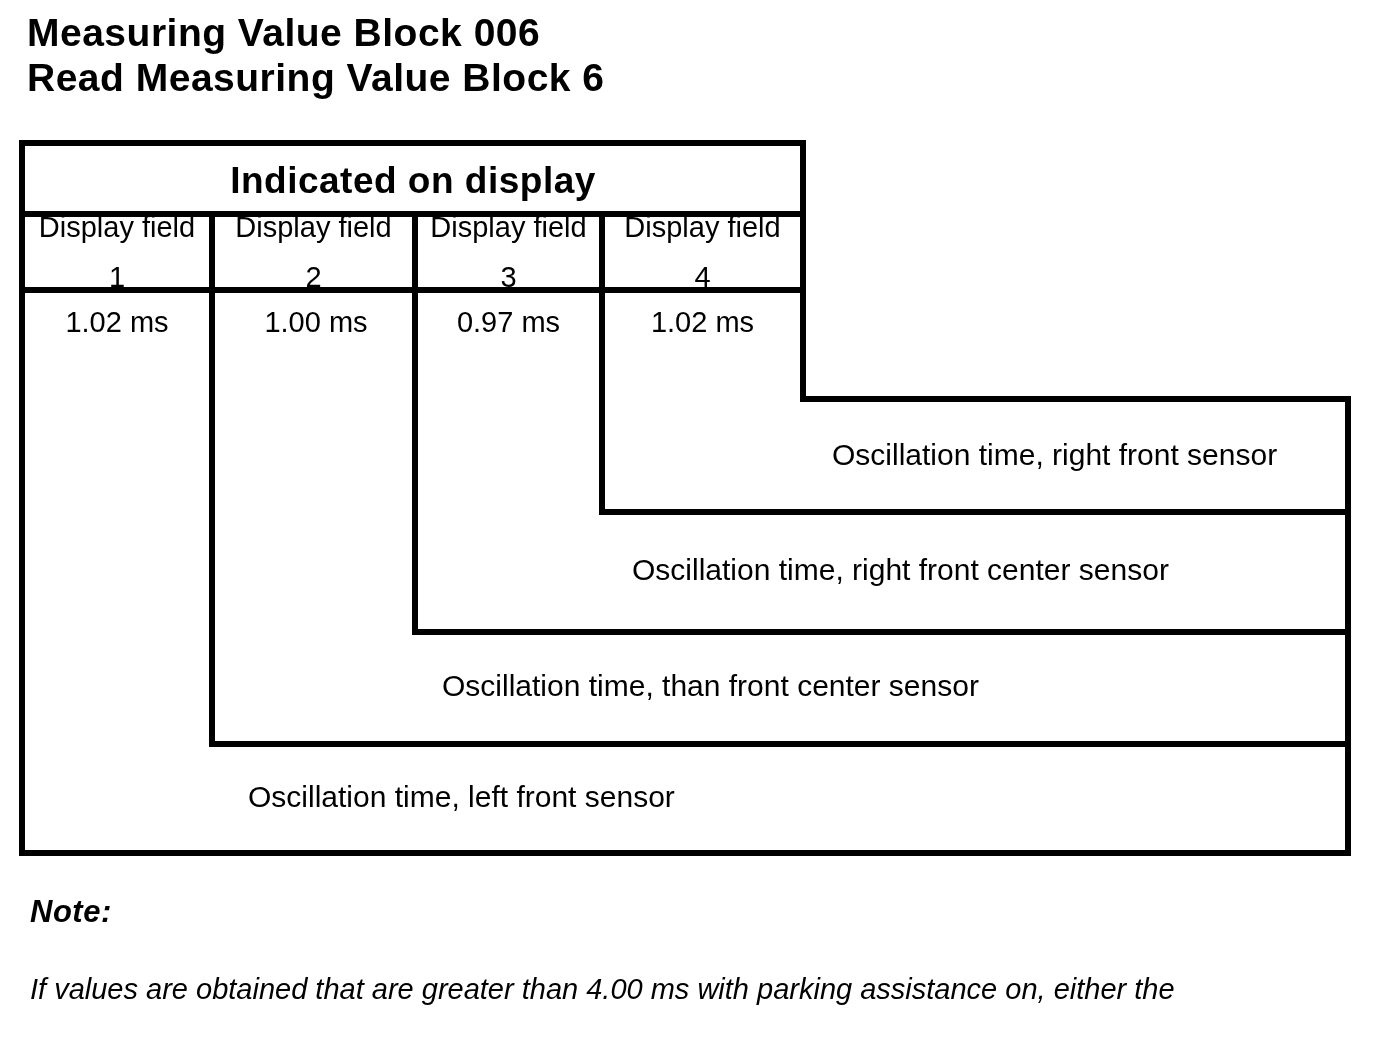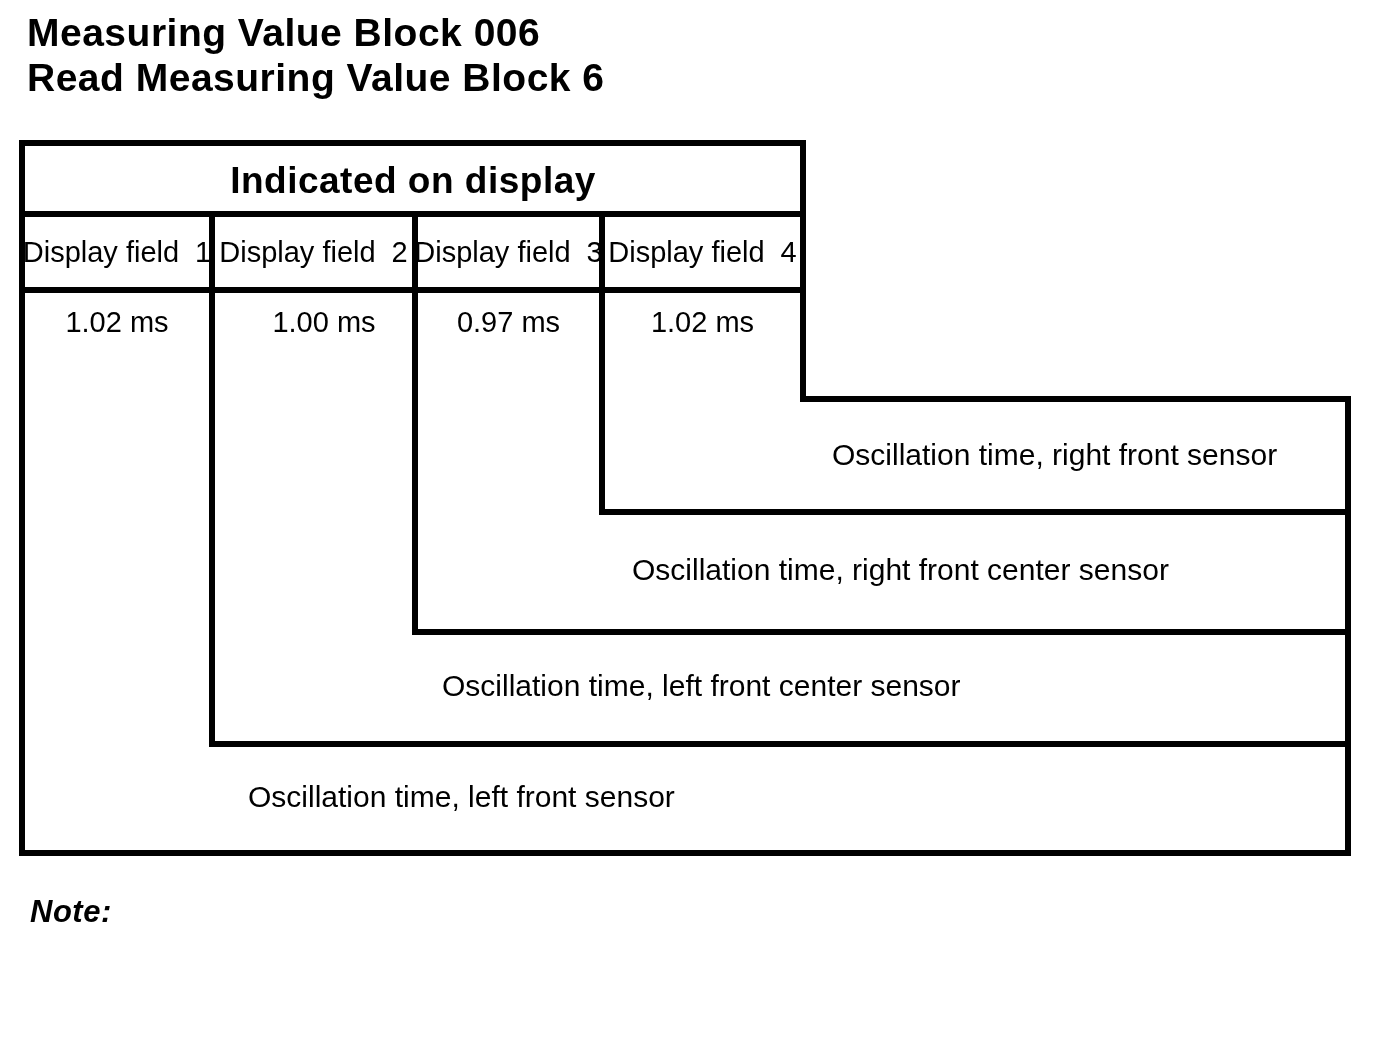--- a/index.html
+++ b/index.html
@@ -16,21 +16,21 @@
     font-size: 39px; font-weight: bold; line-height: 44px;
     white-space: nowrap; letter-spacing: 0.5px;
   }
   .tbl-header {
     position: absolute; left: 25px; top: 156px; width: 776px; height: 50px;
     display: flex; align-items: center; justify-content: center;
     font-size: 37px; font-weight: bold; letter-spacing: 0.5px;
   }
   .colhead {
     position: absolute; top: 217px; height: 70px;
-    display: flex; align-items: center; justify-content: center;
+    display: flex; flex-direction: column; align-items: center; justify-content: center;
     font-size: 29px; line-height: 34px; text-align: center; white-space: nowrap; gap: 16px;
   }
   .val {
     position: absolute; top: 296px; height: 52px;
     display: flex; align-items: center; justify-content: center;
     font-size: 29px; white-space: nowrap;
   }
   .band-label {
     position: absolute;
     font-size: 30px; line-height: 30px; white-space: nowrap;
@@ -83,24 +83,25 @@
 <div class="colhead" style="left:418px; width:181px">
   <span>Display field</span>
   <span>3</span>
 </div>
 <div class="colhead" style="left:605px; width:195px">
   <span>Display field</span>
   <span>4</span>
 </div>
 
 <div class="val" style="left:25px;  width:184px">1.02 ms</div>
-<div class="val" style="left:224px; width:200px">1.00 ms</div>
+<div class="val" style="left:216px; width:200px">1.00 ms</div>
 <div class="val" style="left:418px; width:181px">0.97 ms</div>
 <div class="val" style="left:605px; width:195px">1.02 ms</div>
 
 <div class="band-label" style="left:832px; top:440px">Oscillation time, right front sensor</div>
 <div class="band-label" style="left:632px; top:555px">Oscillation time, right front center sensor</div>
-<div class="band-label" style="left:442px; top:671px">Oscillation time, left front center sensor</div>
+<div class="band-label" style="left:442px; top:671px">Oscillation time, than front center sensor</div>
 <div class="band-label" style="left:248px; top:782px">Oscillation time, left front sensor</div>
 
 <div class="note-heading">Note:</div>
 <div class="note-body">
+  <span class="nline">If values are obtained that are greater than 4.00 ms with parking assistance on, either the</span>
 </div>
 
 </body></html>

